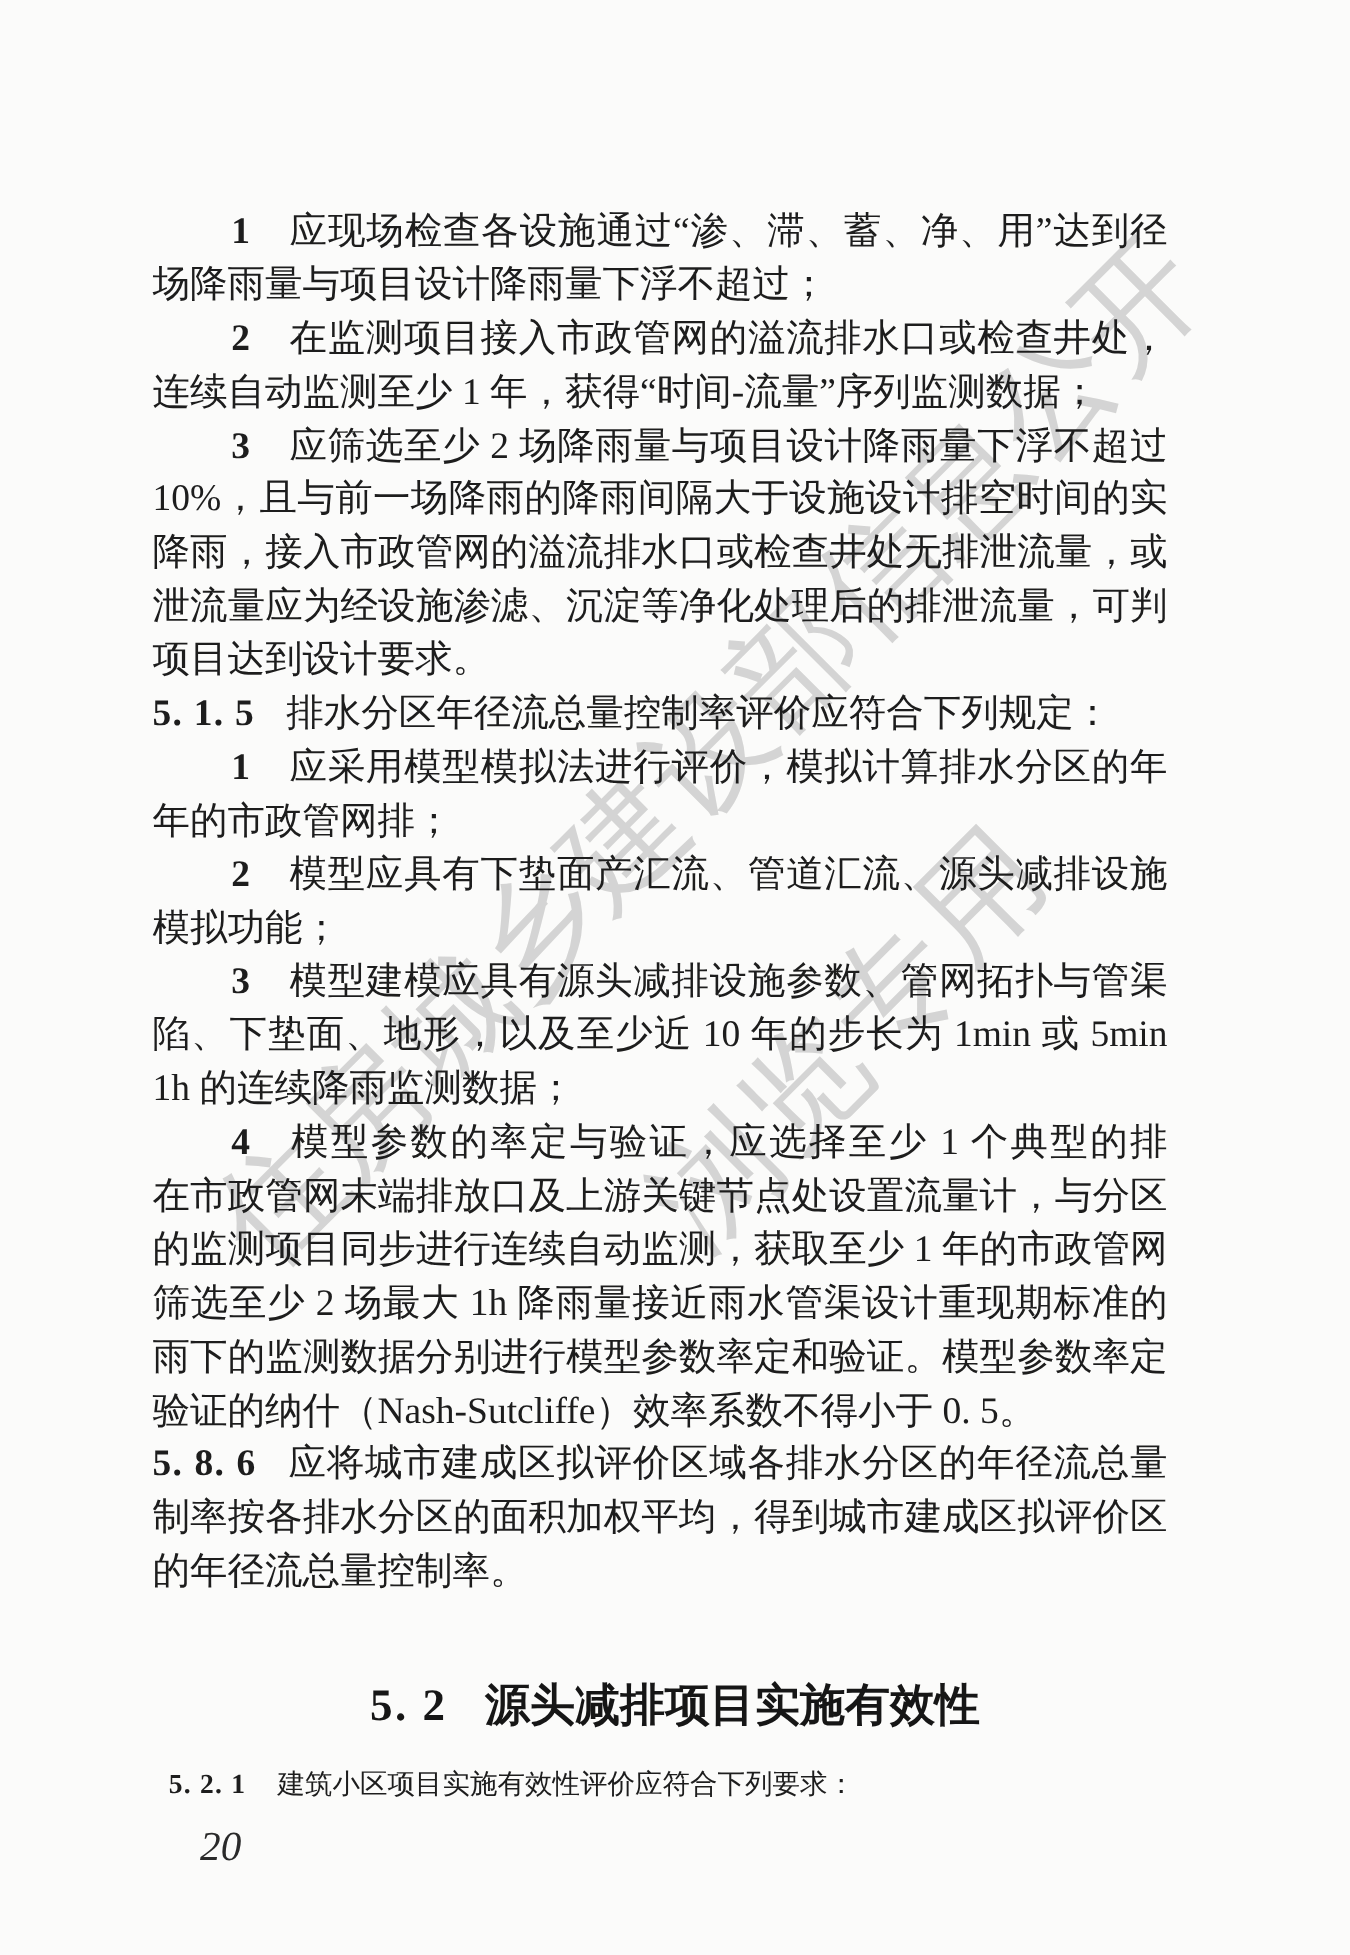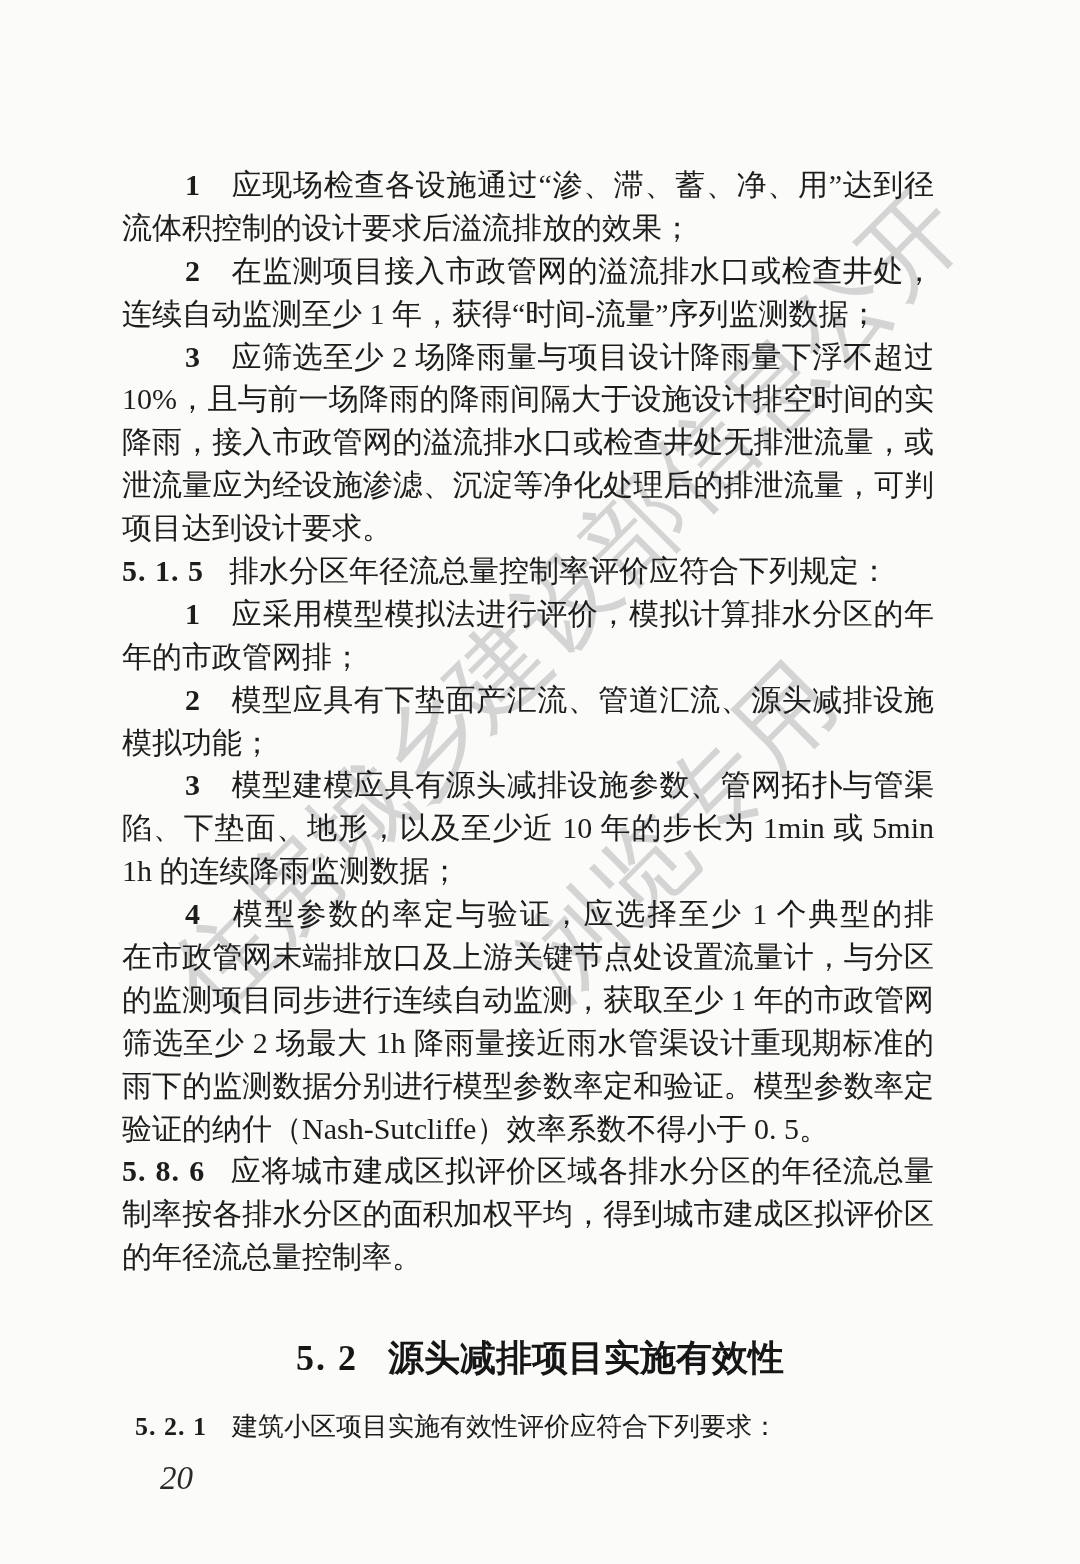--- a/index.html
+++ b/index.html
@@ -49,40 +49,40 @@
   .num  { font-weight: 700; }
   .sec  { font-weight: 700; letter-spacing: 1px; margin-top: 32px; }
   .gap  { display: inline-block; }
   .g31  { width: 31px; }
   .g25  { width: 25px; }
   
   .section-heading {
     position: absolute;
     left: 0; top: 1336px;
     width: 1080px; height: 44px;
-    line-height: 44px;
+    line-height: 56px;
     text-align: center;
     font-family: "Liberation Sans", "DejaVu Sans", sans-serif;
     font-weight: 700;
     font-size: 36px;
     color: #161616;
   }
   .section-heading .h-num {
     font-family: "Liberation Serif", serif;
     font-weight: 700;
     letter-spacing: 2px;
     margin-right: 30px;
   }
   
   .clause-521 {
     position: absolute;
     left: 135px; top: 1405px;
     width: 900px; height: 44px;
     line-height: 44px;
-    font-size: 26px;
+    font-size: 22px;
     white-space: nowrap;
   }
   
   .page-number {
     position: absolute;
     left: 160px; top: 1460px;
     font-size: 33px;
     font-style: italic;
     color: #2a2a2a;
   }
@@ -105,21 +105,21 @@
       <span class="wm-char" style="left: 776.5px; top: 251.5px; color: rgb(160, 160, 160);">公</span>
       <span class="wm-char" style="left: 845px; top: 180px; color: rgb(160, 160, 160);">开</span>
       <span class="wm-char" style="left: 510px; top: 880px; color: rgb(160, 160, 160);">浏</span>
       <span class="wm-char" style="left: 580px; top: 804px; color: rgb(160, 160, 160);">览</span>
       <span class="wm-char" style="left: 650px; top: 728px; color: rgb(160, 160, 160);">专</span>
       <span class="wm-char" style="left: 720px; top: 652px; color: rgb(160, 160, 160);">用</span>
     </div>
 
   <div class="text-block" id="text-block">
       <div class="line full indent"><span class="num">1</span><span class="gap g31"></span>应现场检查各设施通过“渗、滞、蓄、净、用”达到径</div>
-      <div class="line">流体积控制的设计要求后溢流排放的效果；</div>
+      <div class="line">场降雨量与项目设计降雨量下浮不超过；</div>
       <div class="line full indent"><span class="num">2</span><span class="gap g31"></span>在监测项目接入市政管网的溢流排水口或检查井处，应</div>
       <div class="line">连续自动监测至少 1 年，获得“时间-流量”序列监测数据；</div>
       <div class="line full indent"><span class="num">3</span><span class="gap g31"></span>应筛选至少 2 场降雨量与项目设计降雨量下浮不超过</div>
       <div class="line full">10%，且与前一场降雨的降雨间隔大于设施设计排空时间的实际</div>
       <div class="line full">降雨，接入市政管网的溢流排水口或检查井处无排泄流量，或排</div>
       <div class="line full">泄流量应为经设施渗滤、沉淀等净化处理后的排泄流量，可判定</div>
       <div class="line">项目达到设计要求。</div>
       <div class="line"><span class="sec">5. 1. 5</span><span class="gap g25"></span>排水分区年径流总量控制率评价应符合下列规定：</div>
       <div class="line full indent"><span class="num">1</span><span class="gap g31"></span>应采用模型模拟法进行评价，模拟计算排水分区的年径</div>
       <div class="line">年的市政管网排；</div>

